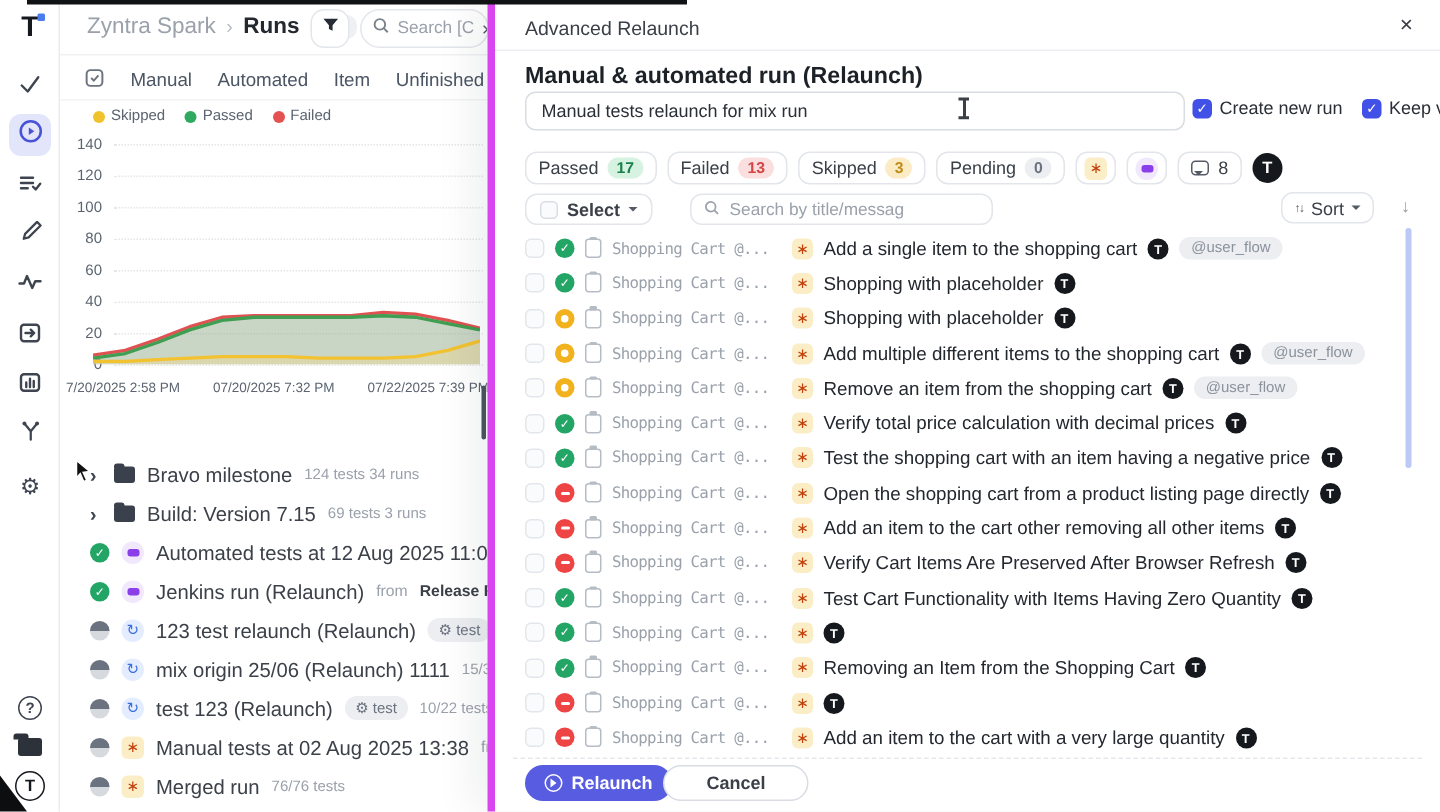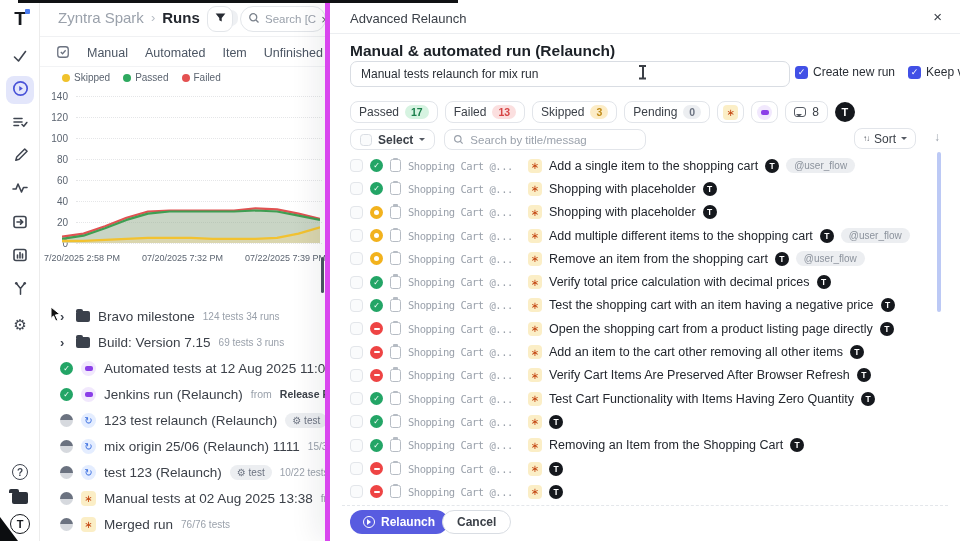--- a/index.html
+++ b/index.html
@@ -116,21 +116,21 @@
   .avatar { width:20px; height:20px; background:#15181d; color:#fff; border-radius:50%; font-weight:bold;
     font-size:11px; display:flex; align-items:center; justify-content:center; }
   .avatar.sm { width:14px; height:14px; font-size:8.5px; flex:none; }
 
   .row2 { position:absolute; left:20px; top:129px; display:flex; gap:9px; align-items:center; }
   .selchip { height:21px; border:1px solid #e2e5ea; border-radius:8px; display:flex; align-items:center;
     gap:6px; padding:0 9px; font-size:12px; font-weight:bold; color:#3b4048; }
   .emptybox { width:12px; height:12px; border:1px solid #d9dde3; border-radius:3.5px; background:#fafbfc; }
   .caret { width:0; height:0; border:3.5px solid transparent; border-top-color:#555a63; margin-top:3px; }
   .m-search { height:21px; width:202px; border:1px solid #e2e5ea; border-radius:8px; display:flex;
-    align-items:center; gap:6px; padding:0 8px; }
+    align-items:center; gap:6px; padding:0 8px;margin-left:16px; }
   .m-search .ph { color:#9aa1ab; font-size:11.5px; white-space:nowrap; }
   .sort { position:absolute; right:44px; top:128px; height:21px; border:1px solid #e2e5ea; border-radius:8px;
     display:flex; align-items:center; gap:5px; padding:0 8px; font-size:12px; color:#3b4048; }
   .sort .ud { font-size:8px; color:#555a63; letter-spacing:-1px; }
   .dl-arrow { position:absolute; right:20px; top:130px; color:#9aa1ab; font-size:12px; }
 
   .tests { position:absolute; left:20px; top:154px; width:600px; }
   .t-row { display:flex; align-items:center; gap:7px; height:23.3px; white-space:nowrap; overflow:hidden; }
   .tchk { width:13px; height:13px; border:1px solid #e3e6ea; border-radius:4px; background:#fafbfc; flex:none; }
   .tst { width:13px; height:13px; border-radius:50%; display:flex; align-items:center; justify-content:center;
@@ -150,21 +150,21 @@
   .tagpill { background:#eceef1; color:#8b929c; font-size:10px; border-radius:9px; padding:2px 8px; }
   .m-scrollbar { position:absolute; right:19px; top:152px; width:4px; height:160px; background:#bcc9f5; border-radius:2px; }
 
   .f-hr { position:absolute; left:12px; right:12px; top:505px; border-top:1px dashed #e4e7eb; }
   .btn-relaunch { position:absolute; left:20px; top:510px; height:24px; background:#585ce0; color:#fff;
     border:none; border-radius:14px; font-size:12px; font-weight:bold; display:flex; align-items:center;
     gap:6px; padding:0 13px; font-family:"Liberation Sans",sans-serif; }
   .playc { width:12px; height:12px; border:1.3px solid #fff; border-radius:50%; display:flex; align-items:center; justify-content:center; }
   .playc::after { content:""; border:3px solid transparent; border-left:4.5px solid #fff; margin-left:3px; }
   .btn-cancel { position:absolute; left:112px; top:510px; height:24px; background:#fff; color:#3b4048;
-    border:1px solid #d9dde3; border-radius:14px; font-size:12px; font-weight:bold; padding:0 14px;
+    border:1px solid #d9dde3; border-radius:14px; font-size:12px; font-weight:bold; padding:0 28px;
     font-family:"Liberation Sans",sans-serif; }
 
   .topstrip { position:absolute; left:18px; top:0; width:440px; height:3px; background:#101214; z-index:9; }
   .corner-wedge { position:absolute; left:0; bottom:0; width:0; height:0; border-bottom:24px solid #0c0e10;
     border-right:18px solid transparent; z-index:9; }
   .pointer-cursor { position:absolute; left:50px; top:306px; z-index:8; }
 </style>
 </head>
 <body>
 
@@ -661,20 +661,21 @@
           <span class="avatar sm">T</span>
 
         </div>
 
         <div class="t-row">
           <span class="tchk"></span>
           <span class="tst failed"></span>
           <span class="clip"></span>
           <span class="mono">Shopping Cart @...</span>
           <span class="mic">∗</span>
+          <span class="ttl">Add an item to the cart with a very large quantity</span>
           <span class="avatar sm">T</span>
 
         </div>
       </div>
     <div class="m-scrollbar"></div>
 
     <div class="f-hr"></div>
     <button class="btn-relaunch">
       <span class="playc"></span>
       <span>Relaunch</span>

